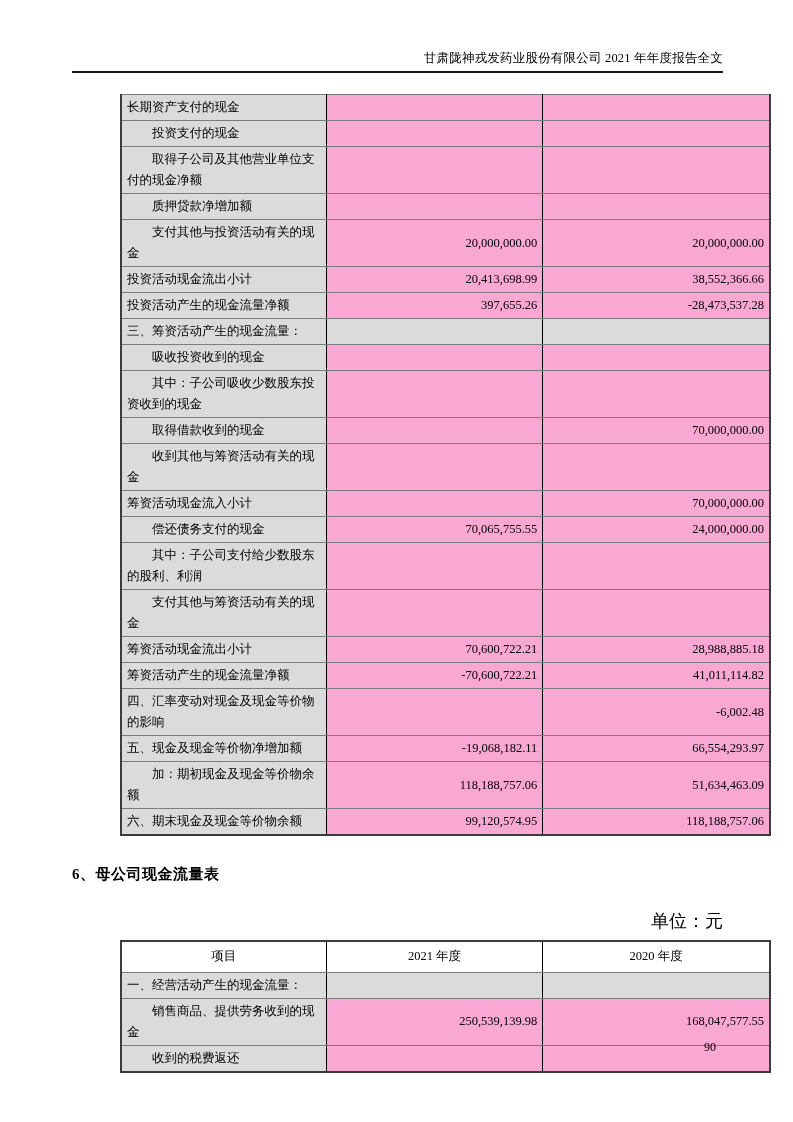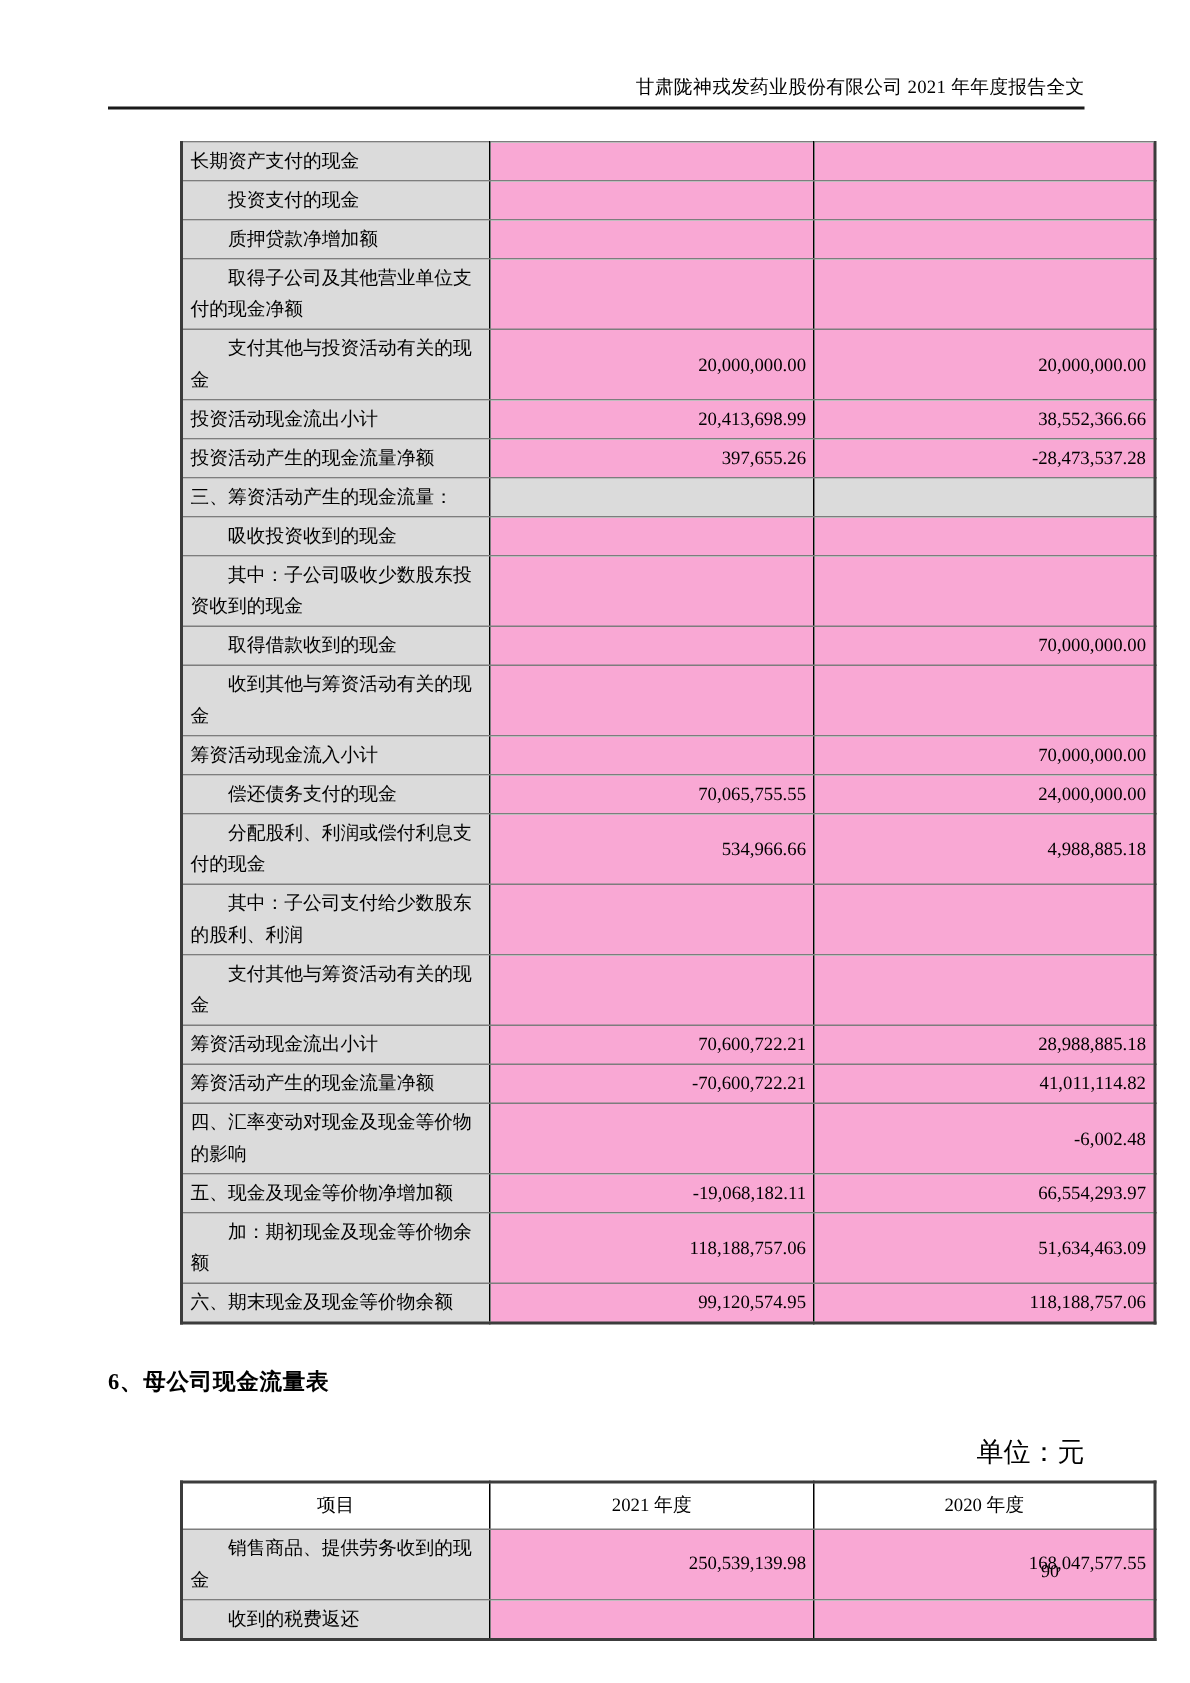--- a/index.html
+++ b/index.html
@@ -86,21 +86,21 @@
   }
   .unit-label {
     margin-top: 25px;
     text-align: right;
     font-size: 18px;
   }
   
   .page-number {
     position: absolute;
     top: 1040px;
-    right: 87px;
+    right: 77px;
     font-size: 12px;
   }
 </style>
 </head>
 <body>
 
 <div class="page">
   <div class="content">
 
     <div class="header-title">甘肃陇神戎发药业股份有限公司 2021 年年度报告全文</div>
@@ -117,26 +117,26 @@
             <td class="label">长期资产支付的现金</td>
             <td class="num"></td>
             <td class="num"></td>
           </tr>
           <tr>
             <td class="label ind">投资支付的现金</td>
             <td class="num"></td>
             <td class="num"></td>
           </tr>
           <tr>
+            <td class="label ind">取得子公司及其他营业单位支付的现金净额</td>
+            <td class="num"></td>
+            <td class="num"></td>
+          </tr>
+          <tr>
             <td class="label ind">质押贷款净增加额</td>
-            <td class="num"></td>
-            <td class="num"></td>
-          </tr>
-          <tr>
-            <td class="label ind">取得子公司及其他营业单位支付的现金净额</td>
             <td class="num"></td>
             <td class="num"></td>
           </tr>
           <tr>
             <td class="label ind">支付其他与投资活动有关的现金</td>
             <td class="num">20,000,000.00</td>
             <td class="num">20,000,000.00</td>
           </tr>
           <tr>
             <td class="label">投资活动现金流出小计</td>
@@ -175,25 +175,20 @@
           </tr>
           <tr>
             <td class="label">筹资活动现金流入小计</td>
             <td class="num"></td>
             <td class="num">70,000,000.00</td>
           </tr>
           <tr>
             <td class="label ind">偿还债务支付的现金</td>
             <td class="num">70,065,755.55</td>
             <td class="num">24,000,000.00</td>
-          </tr>
-          <tr>
-            <td class="label ind">分配股利、利润或偿付利息支付的现金</td>
-            <td class="num">534,966.66</td>
-            <td class="num">4,988,885.18</td>
           </tr>
           <tr>
             <td class="label ind">其中：子公司支付给少数股东的股利、利润</td>
             <td class="num"></td>
             <td class="num"></td>
           </tr>
           <tr>
             <td class="label ind">支付其他与筹资活动有关的现金</td>
             <td class="num"></td>
             <td class="num"></td>
@@ -242,20 +237,25 @@
           <col class="c3">
         </colgroup>
       <thead>
           <tr id="t2-head">
             <th>项目</th>
             <th>2021 年度</th>
             <th>2020 年度</th>
           </tr>
         </thead>
       <tbody id="t2-body">
+          <tr class="section-row">
+            <td class="label">一、经营活动产生的现金流量：</td>
+            <td class="num"></td>
+            <td class="num"></td>
+          </tr>
           <tr>
             <td class="label ind">销售商品、提供劳务收到的现金</td>
             <td class="num">250,539,139.98</td>
             <td class="num">168,047,577.55</td>
           </tr>
           <tr>
             <td class="label ind">收到的税费返还</td>
             <td class="num"></td>
             <td class="num"></td>
           </tr>

